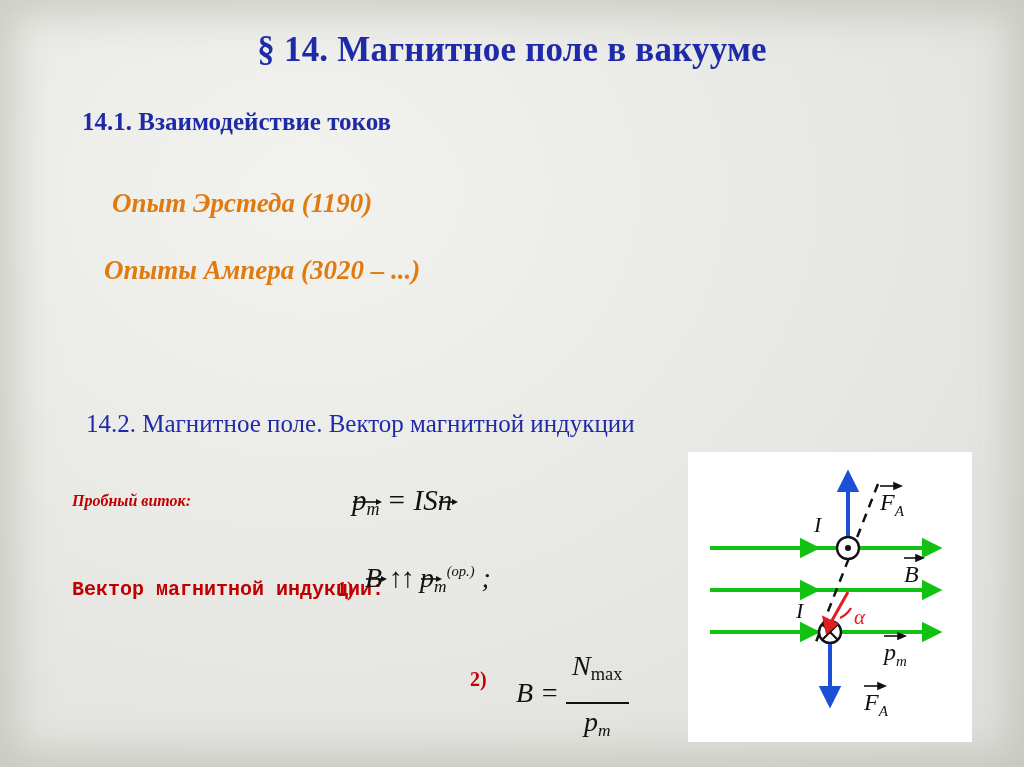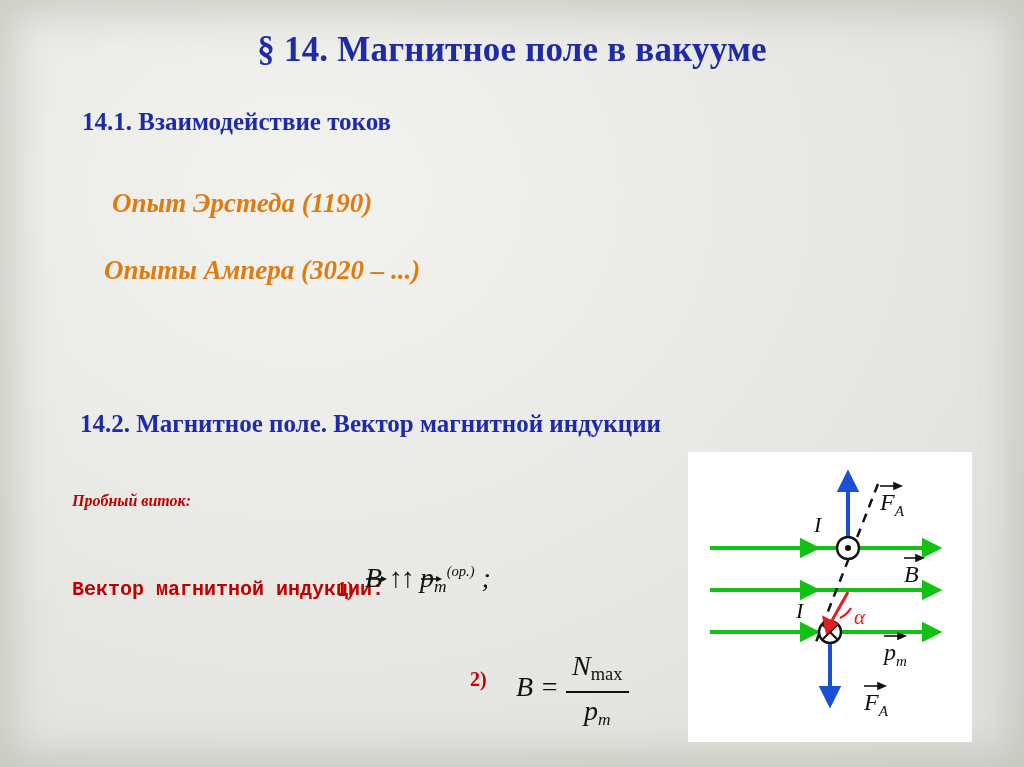--- a/index.html
+++ b/index.html
@@ -57,24 +57,24 @@
     font-style: italic;
     color: #e07b10;
     font-family: "Liberation Serif", serif;
   }
   .exp1 { left: 112px; top: 188px; }
   .exp2 { left: 104px; top: 255px; }
   .exp3 { left: 104px; top: 322px; }
 
   .subhead2 {
     position: absolute;
-    left: 80px;
+    left: 86px;
     top: 410px;
     font-size: 25px;
-    font-weight: bold;
+    font-weight: normal;
     color: #1f2aa8;
   }
   .probe-label {
     position: absolute;
     left: 72px;
     top: 492px;
     font-size: 16px;
     font-weight: bold;
     font-style: italic;
     color: #c00000;
@@ -153,21 +153,21 @@
     font-size: 0.52em;
     vertical-align: 0.75em;
     font-style: italic;
   }
   .frac {
     display: inline-block;
     vertical-align: middle;
     text-align: center;
     line-height: 1.12;
   }
-  .frac .num { display: block; padding: 0 6px 7px 6px; }
+  .frac .num { display: block; padding: 0 6px 18px 6px; }
   .frac .den { display: block; border-top: 2px solid #111; padding: 2px 6px 0 6px; }
   .rm { font-style: normal; font-size: 0.66em; vertical-align: -0.25em; }
 
   
   .figure {
     position: absolute;
     left: 688px;
     top: 452px;
     width: 284px;
     height: 290px;
@@ -184,20 +184,41 @@
 
   <div class="subhead1">14.1. Взаимодействие токов</div>
 
   <div class="exp exp1">Опыт Эрстеда (1190)</div>
   <div class="exp exp2">Опыты Ампера (3020 – ...)</div>
 
   <div class="subhead2">14.2. Магнитное поле. Вектор магнитной индукции</div>
 
   <div class="probe-label">Пробный виток:</div>
 
+  <div class="formula-pm">
+    <span class="vsym">
+      <span class="arr">
+        <svg width="30" height="9" viewBox="0 0 30 9">
+            <line x1="1" y1="5" x2="26" y2="5" stroke="#111" stroke-width="1.6"></line>
+            <polygon points="30,5 24,2 24,8" fill="#111"></polygon>
+          </svg>
+      </span>
+      <span>p</span><span class="sub">m</span>
+    </span>
+    <span>=</span>
+    <span>IS</span><span class="vsym">
+      <span class="arr">
+        <svg width="20" height="9" viewBox="0 0 20 9">
+            <line x1="1" y1="5" x2="16" y2="5" stroke="#111" stroke-width="1.6"></line>
+            <polygon points="20,5 14,2 14,8" fill="#111"></polygon>
+          </svg>
+      </span>
+      <span>n</span>
+    </span>
+  </div>
 
   <div class="vec-label">Вектор магнитной индукции:</div>
   <div class="item-1">1)</div>
 
   <div class="formula-1">
     <span class="vsym">
       <span class="arr">
         <svg width="22" height="9" viewBox="0 0 22 9">
             <line x1="1" y1="5" x2="18" y2="5" stroke="#111" stroke-width="1.6"></line>
             <polygon points="22,5 16,2 16,8" fill="#111"></polygon>

